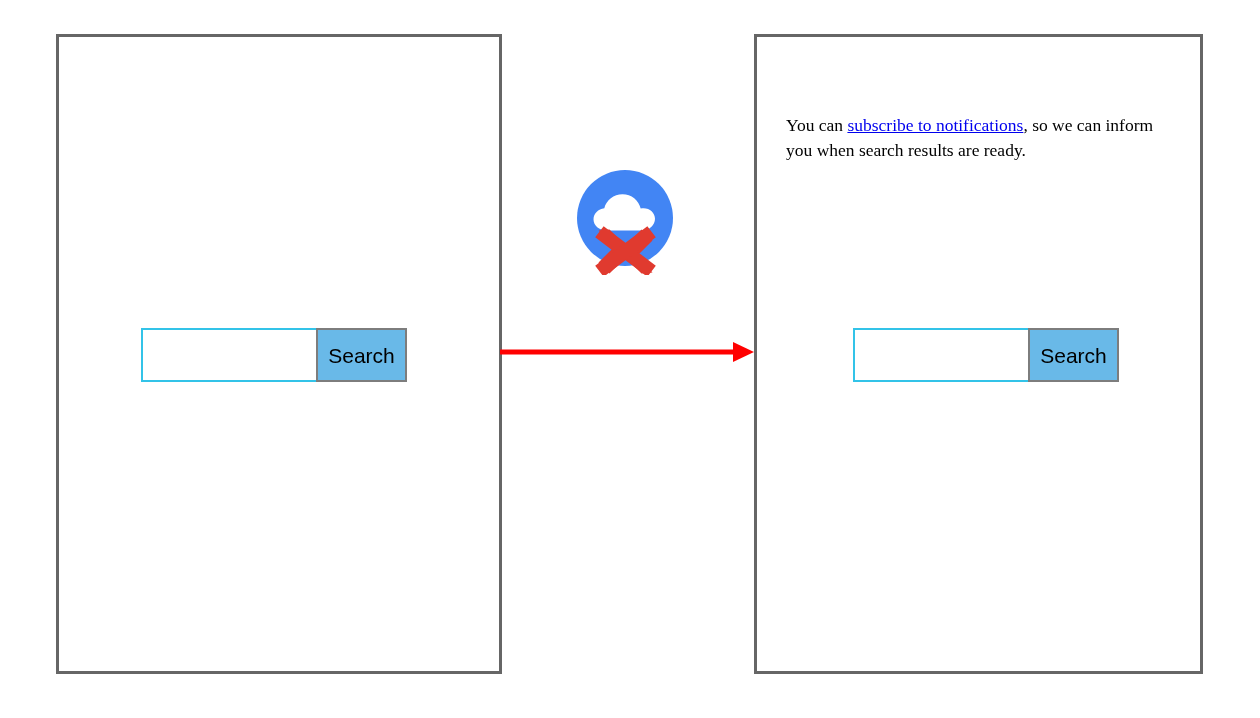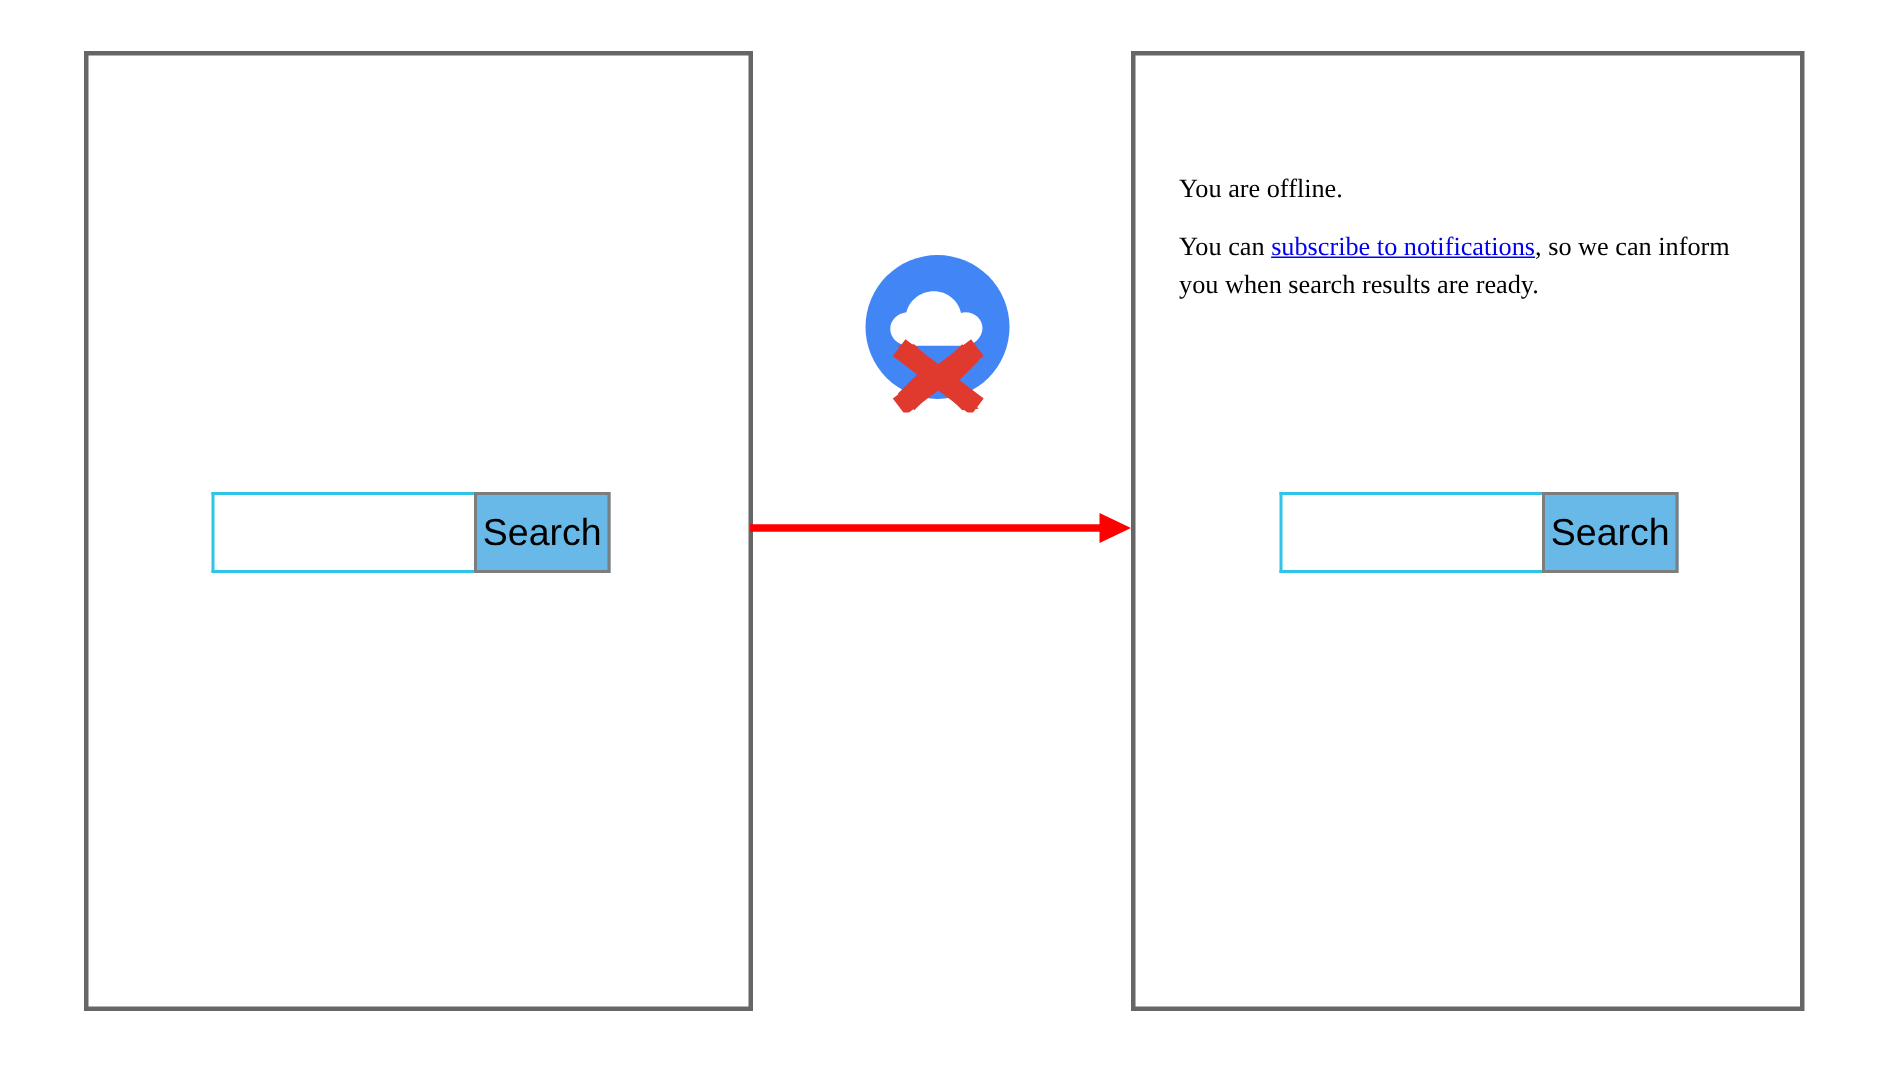--- a/index.html
+++ b/index.html
@@ -73,21 +73,21 @@
     outline: none;
     min-width: 0;
   }
   .search-button {
     flex: 0 0 91px;
     box-sizing: border-box;
     border: 2px solid #7d7d7d;
     background: #69b9e8;
     color: #000000;
     font-family: "Liberation Sans", sans-serif;
-    font-size: 25px;
+    font-size: 21px;
     line-height: 1;
     display: flex;
     align-items: center;
     justify-content: center;
     cursor: pointer;
     padding: 0;
   }
 
   
   #offline-message {
@@ -172,21 +172,20 @@
       <g stroke="#e03a2f" stroke-width="14" stroke-linecap="square">
         <line x1="29" y1="69" x2="70" y2="100"></line>
         <line x1="70" y1="69" x2="29" y2="100"></line>
       </g>
     </svg>
   </div>
 
   <div class="frame" id="frame-after">
 
     <div id="offline-message">
-      <p>You are offline.</p>
       <p><span>You can </span><a class="offline-link" href="#">subscribe to notifications</a><span>, so we can inform you when search results are ready.</span></p>
     </div>
 
     <div class="search-widget" id="search-widget-after">
       <input class="search-input" id="search-input-after" type="text" placeholder="" style="">
       <button class="search-button" id="search-button-after">Search</button>
     </div>
 
   </div>
 

